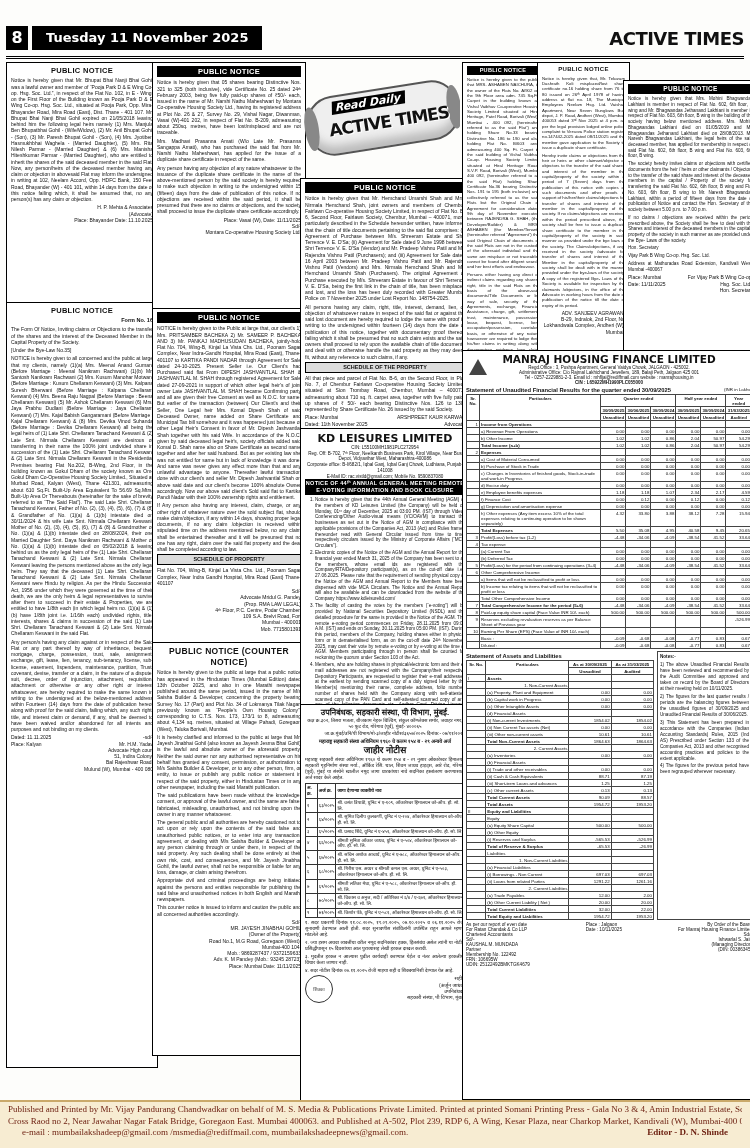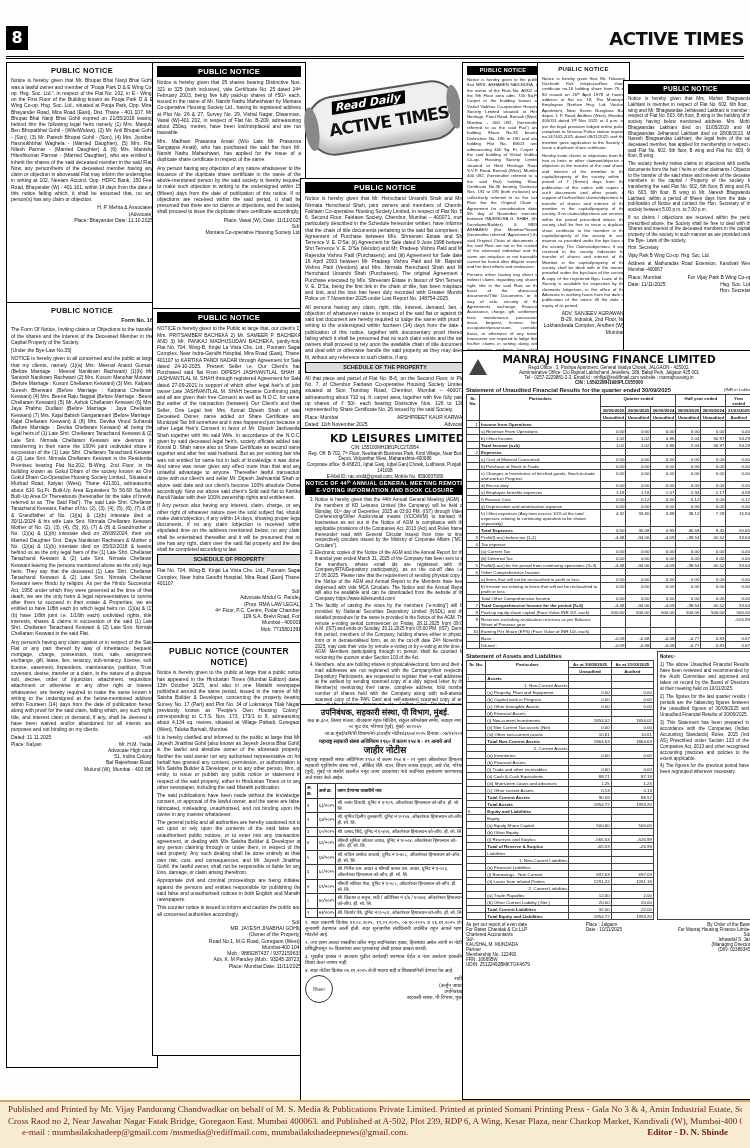--- a/index.html
+++ b/index.html
@@ -31,21 +31,21 @@
   #capsule{position:absolute;left:6px;top:26px;width:150px;height:56px;background:#efefef;
            border:2px solid #555;border-radius:28px;transform:rotate(-9deg);
            box-shadow:inset 0 -8px 10px #bbb;}
   #capsule .cap{position:absolute;top:6px;bottom:6px;width:14px;background:#888;border-radius:50%;}
   #cap-l{left:-4px;} #cap-r{right:-4px;background:#777;}
   #rd1{position:absolute;left:26px;top:4px;font:italic bold 11px "DejaVu Sans",sans-serif;
        background:#000;color:#fff;padding:0 4px;transform:skewX(-8deg);}
   #rd2{position:absolute;left:20px;top:22px;font:bold 17px "DejaVu Sans",sans-serif;
        letter-spacing:-1px;color:#111;text-shadow:1px 1px 0 #fff;}
   
-  #kd .kdname{font:bold 11px "DejaVu Sans",sans-serif;text-align:right;margin:0;}
+  #kd .kdname{font:bold 11px "DejaVu Sans",sans-serif;text-align:center;margin:0;}
   #kd .kdline{font-size:4.6px;text-align:center;margin:0;}
   #kd ol{margin:2px 0 2px 10px;padding:0;}
   #kd li{margin:0 0 1.5px;}
   
   #marathi .mh{font-weight:bold;font-size:8px;text-align:center;margin:0;}
   #marathi .ma{font-size:4.8px;text-align:center;margin:0;}
   #marathi .mref{font-size:4.8px;text-align:right;margin:1px 0;}
   #marathi .msub{font-size:5px;text-align:center;font-weight:bold;margin:1px 0 0;}
   #marathi .mtitle{font-size:9px;font-weight:bold;text-align:center;margin:1px 0;}
   #marathi table{width:100%;border-collapse:collapse;margin:2px 0;}
@@ -79,20 +79,21 @@
   #footer .fl{margin:0 8px;white-space:nowrap;overflow:hidden;}
   #footer .fl4{display:flex;justify-content:space-between;padding:0 14px;}
 </style>
 </head>
 <body>
 
 <div id="page">
 
   <div id="hdr">
     <div id="pageno">8</div>
+    <div id="datebox">Tuesday 11 November 2025</div>
     <div id="masthead">ACTIVE TIMES</div>
   </div>
   <div id="rule"></div>
 
   <div class="nb" style="left:6px;top:62px;width:142px;height:236px;">
     <div class="nt">PUBLIC NOTICE</div>
     <div>
         <p>Notice is hereby given that Mr. Bhupat Bhai Nanji Bhai Gohil was a lawful owner and member of “Pooja Park D &amp; E Wing Co-op. Hsg. Soc. Ltd.”, in respect of the Flat No. 102, in E - Wing, on the First Floor of the Building known as Pooja Park D &amp; E Wing Co-op. Hsg. Soc. Ltd., situated at Pooja Park, Opp. Mira-Bhayander Road, Mira Road (East), Dist. Thane - 401 107. Mr. Bhupat Bhai Nanji Bhai Gohil expired on 21/05/2018 leaving behind him the following legal heirs namely (1) Mrs. Manjula Ben Bhupatbhai Gohil - (Wife/Widow), (2) Mr. Anil Bhupat Gohil - (Son), (3) Mr. Paresh Bhupat Gohil - (Son), (4) Mrs. Jyotiben Hasmukhbhai Waghela - (Married Daughter), (5) Mrs. Rita Nilesh Parmar - (Married Daughter) &amp; (6) Mrs. Manisha Hiteshkumar Parmar - (Married Daughter), who are entitled to inherit the shares of the said deceased member in the said Flat. Now, any person/heirs of the deceased member having any claim or objection in abovesaid Flat may inform the undersigned in writing at 102, Neelam Accord, Opp. HDFC Bank, 150 Feet Road, Bhayander (W) - 401 101, within 14 days from the date of this notice failing which, it shall be assumed that, no any person(s) has any claim or objection.</p>
       </div>
     <div class="sig">

